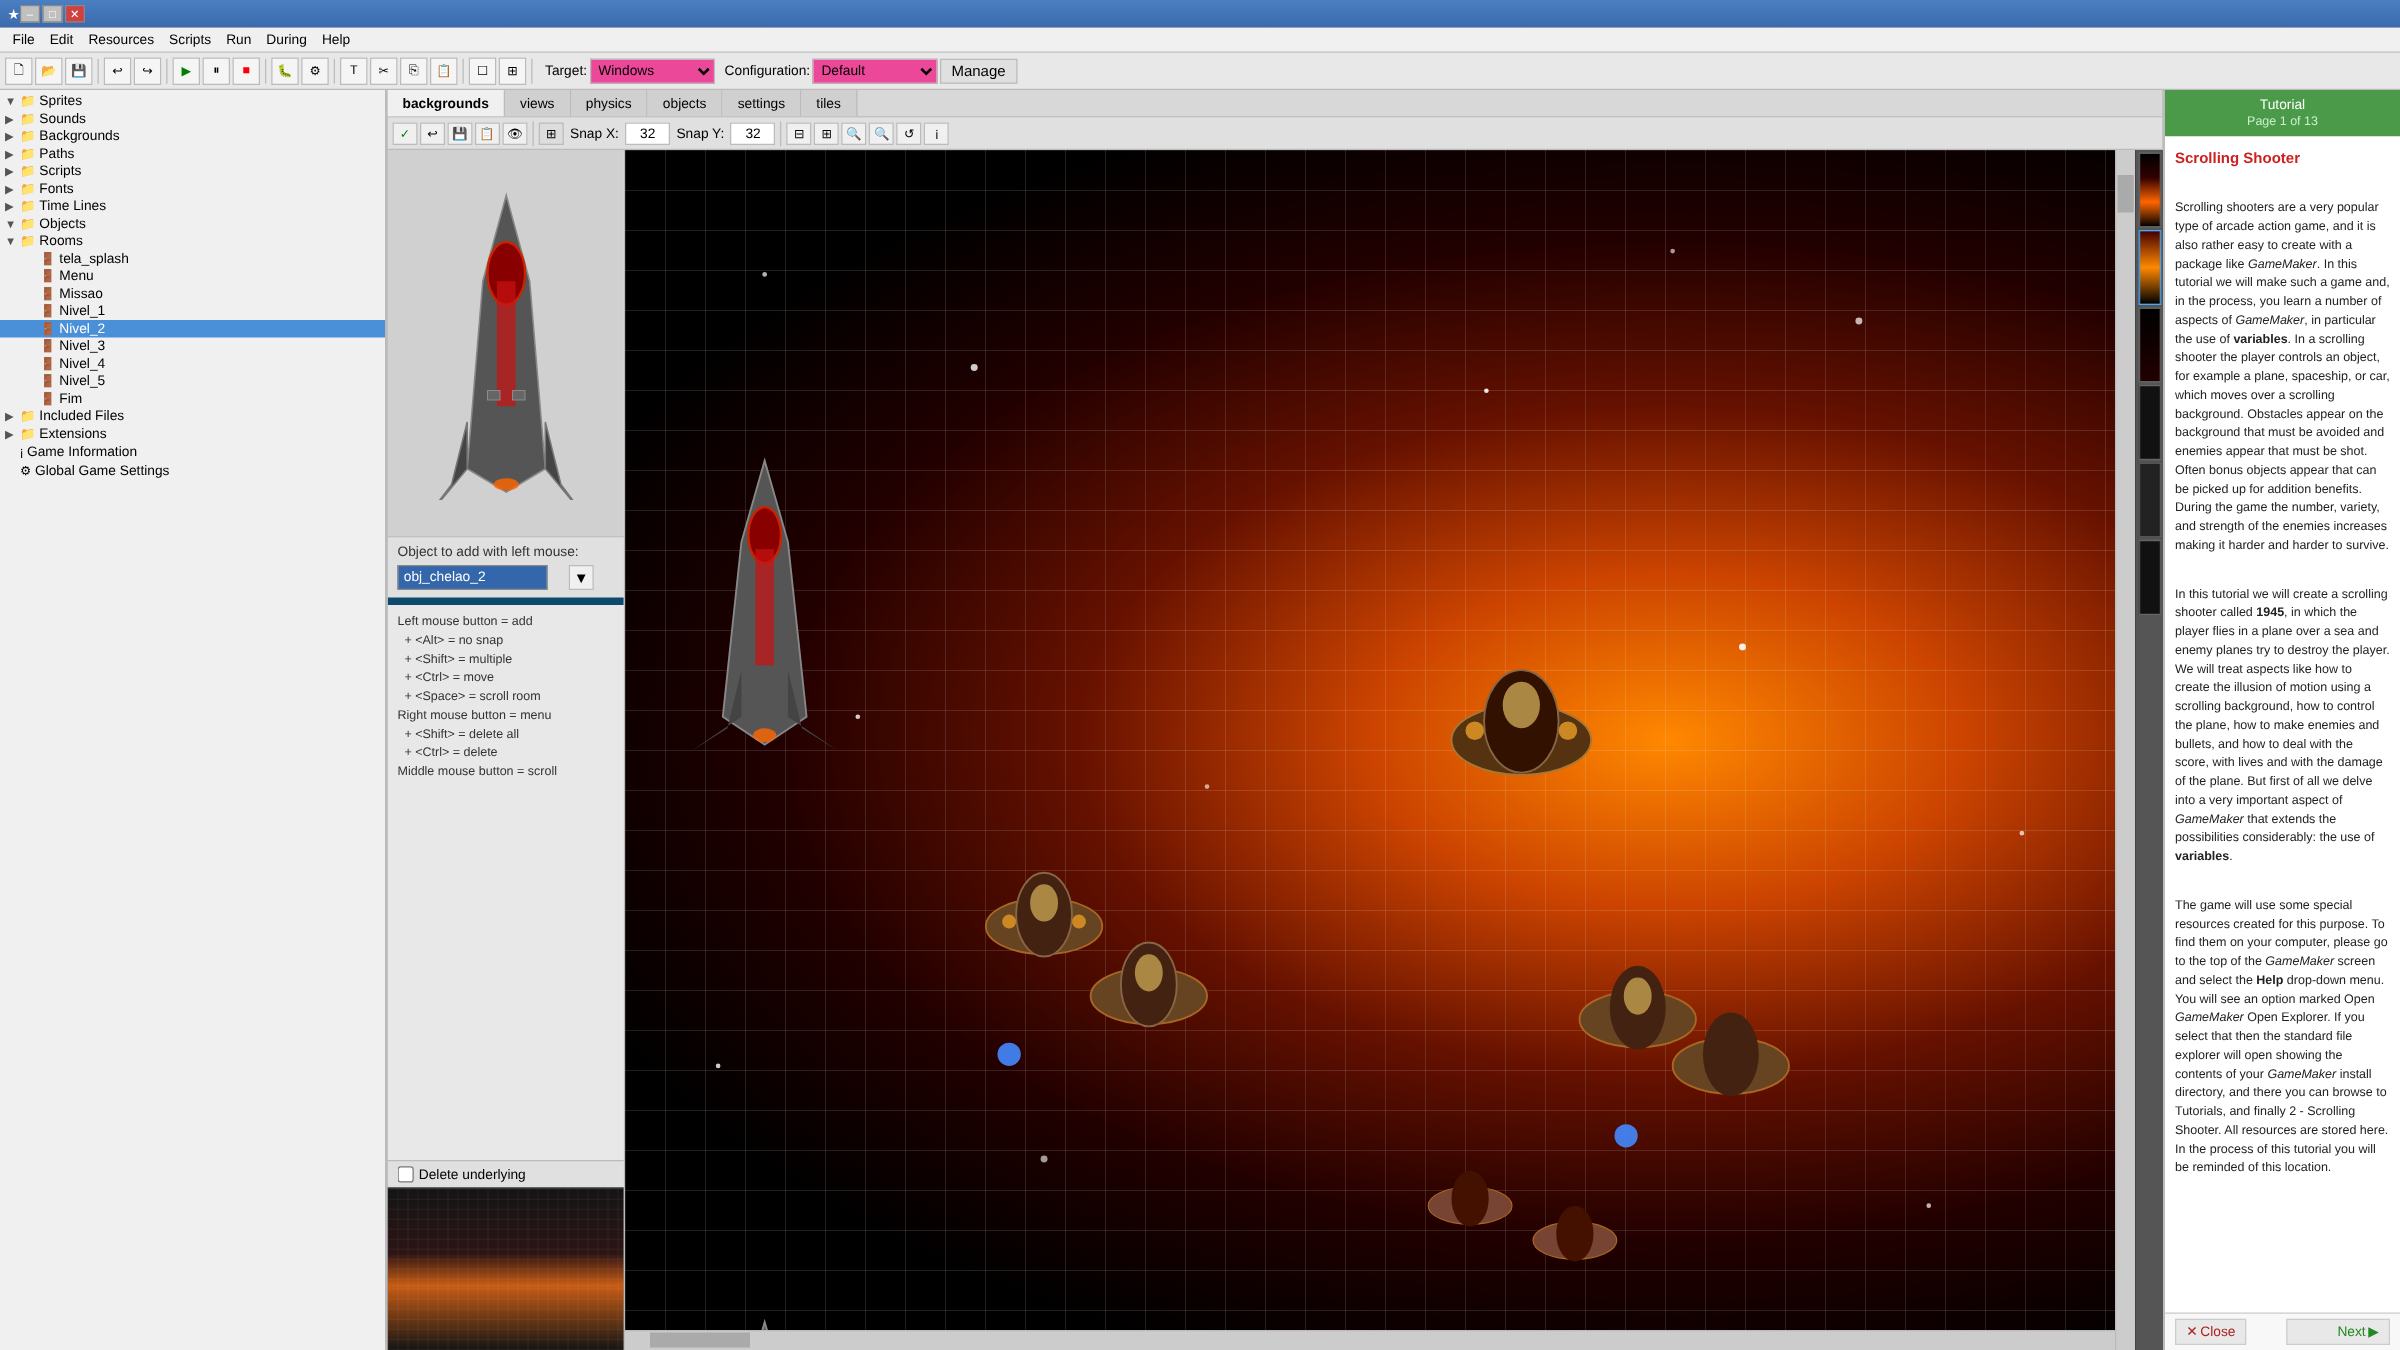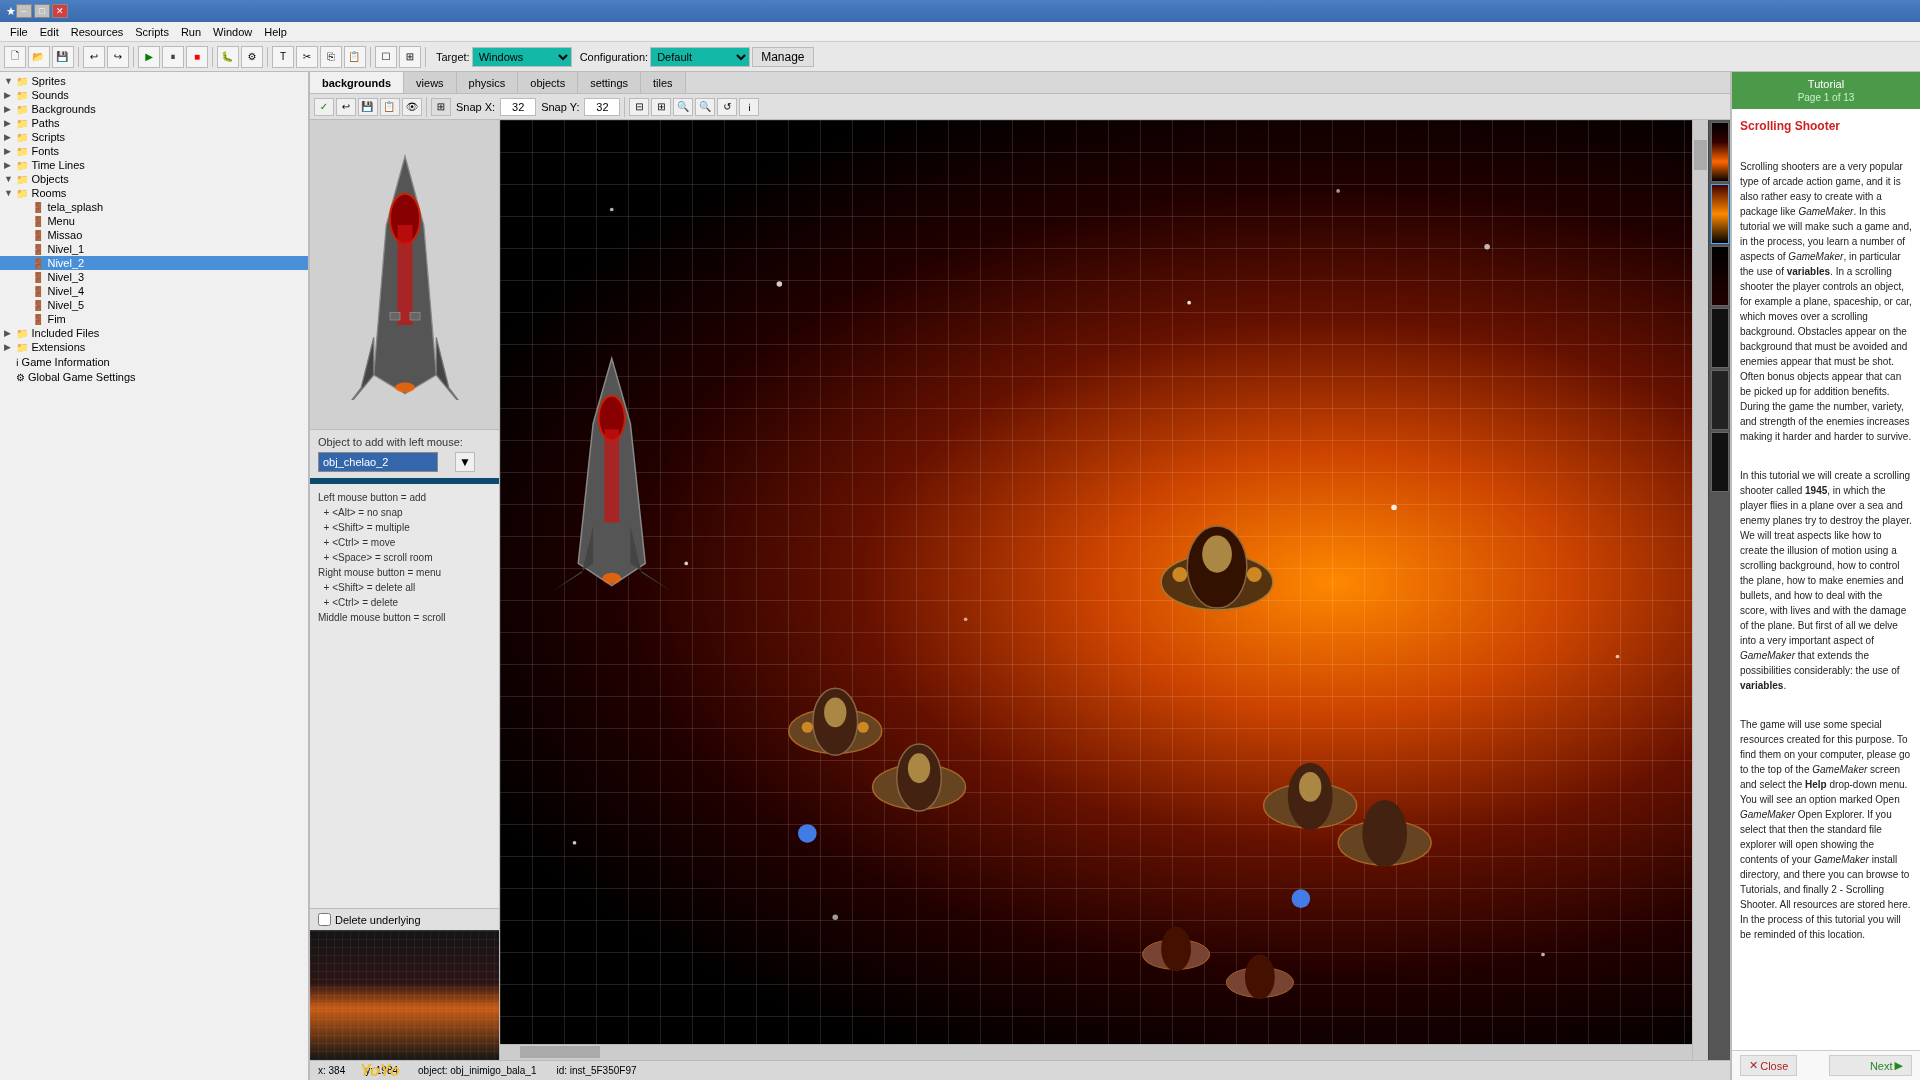--- a/index.html
+++ b/index.html
@@ -44,21 +44,21 @@
     .tb-btn {
       width: 22px; height: 22px;
       background: #f5f5f5;
       border: 1px solid #bbb;
       display: flex; align-items: center; justify-content: center;
       cursor: pointer; font-size: 10px;
     }
     .tb-sep { width: 1px; height: 20px; background: #bbb; margin: 0 2px; }
     .tb-label { font-size: 11px; margin-left: 6px; }
     .tb-combo {
-      height: 20px; font-size: 11px; border: 1px solid #bbb; background: #14b8a6; padding: 0 2px;
+      height: 20px; font-size: 11px; border: 1px solid #bbb; background: #ec4899; padding: 0 2px;
     }
     .tb-manage { padding: 2px 8px; background: #e0e0e0; border: 1px solid #bbb; font-size: 12px; cursor: pointer; }
     
     
     #main-layout {
       display: flex;
       height: calc(1080px - 22px - 20px - 30px);
     }
     
     
@@ -373,21 +373,21 @@
     <div class="winbtn" style="background:#d04040;color:white;">✕</div>
   </div>
 </div>
 
 <div id="menubar">
   <span>File</span>
   <span>Edit</span>
   <span>Resources</span>
   <span>Scripts</span>
   <span>Run</span>
-  <span>Window</span>
+  <span>During</span>
   <span>Help</span>
 </div>
 
 <div id="toolbar">
   <div class="tb-btn">🗋</div>
   <div class="tb-btn">📂</div>
   <div class="tb-btn">💾</div>
   <div class="tb-sep"></div>
   <div class="tb-btn">↩</div>
   <div class="tb-btn">↪</div>
@@ -747,27 +747,20 @@
         <div class="thumb-item" style="background:linear-gradient(#000,#330000,#ff6600,#000);"></div>
         <div class="thumb-item active" style="background:linear-gradient(#440000,#ff8800,#000);"></div>
         <div class="thumb-item" style="background:linear-gradient(#000,#220000);"></div>
         <div class="thumb-item" style="background:#111;"></div>
         <div class="thumb-item" style="background:#222;"></div>
         <div class="thumb-item" style="background:#111;"></div>
       </div>
 
     </div>
 
-    <div id="statusbar" style="position:relative;background:#d8d8d8;border-top:1px solid #bbb;height:20px;display:flex;align-items:center;padding:0 8px;font-size:10px;gap:20px;">
-      <span>x: 384</span>
-      <span>y: 1984</span>
-      <span>object: obj_inimigo_bala_1</span>
-      <span>id: inst_5F350F97</span>
-      <span class="yoyo-logo">YoYo</span>
-    </div>
   </div>
 
   <div id="right-panel">
     <div id="tutorial-header">
       <div id="tutorial-title">Tutorial</div>
       <div id="tutorial-page">Page 1 of 13</div>
     </div>
 
     <div id="tutorial-content">
       <h3>Scrolling Shooter</h3>

